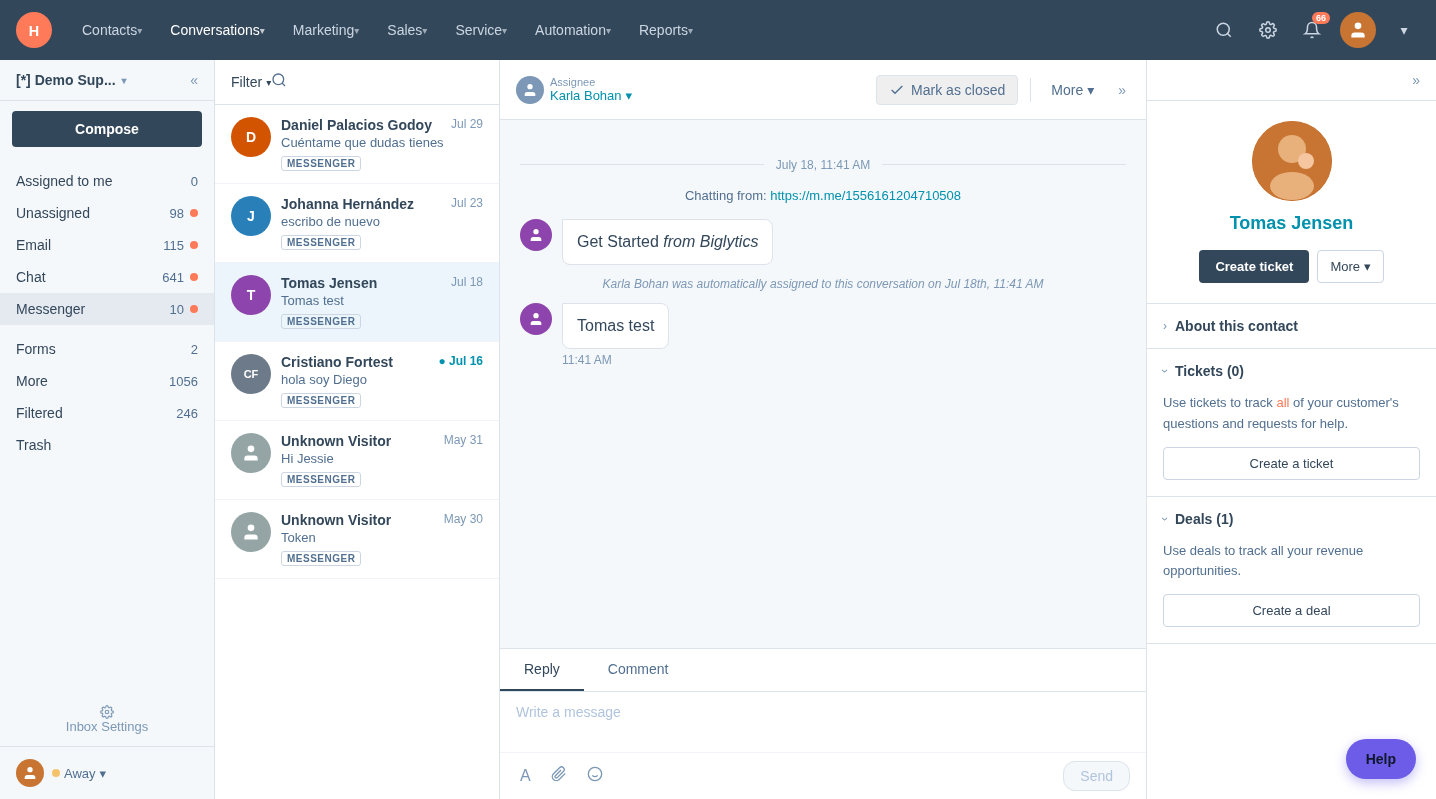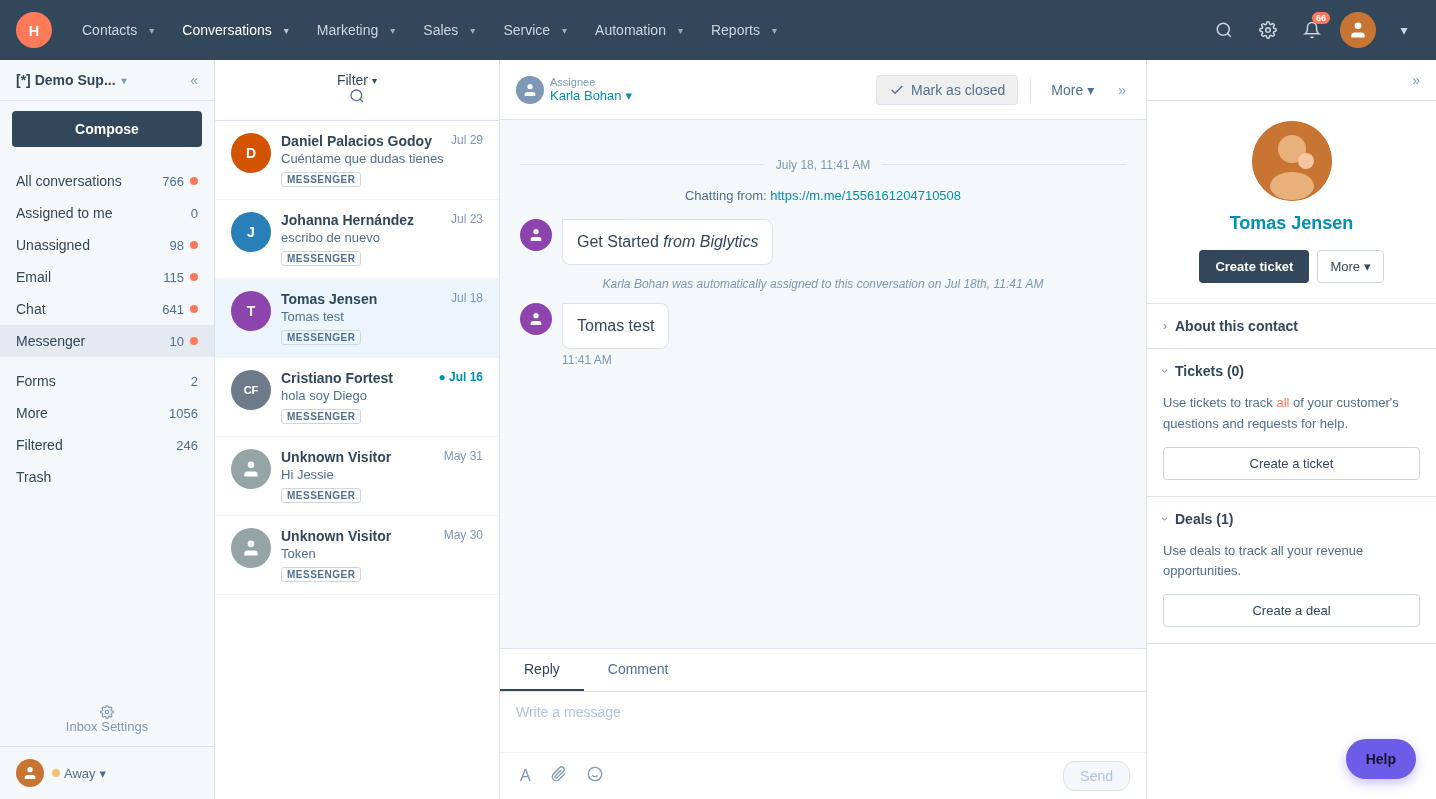--- a/index.html
+++ b/index.html
@@ -3,21 +3,21 @@
   <meta charset="utf-8">
   <style>
     * { box-sizing: border-box; margin: 0; padding: 0; }
     body { font-family: -apple-system, BlinkMacSystemFont, 'Segoe UI', sans-serif; font-size: 14px; background: #f5f8fa; display: flex; flex-direction: column; height: 799px; overflow: hidden; }
 
     
     .top-nav { background: #33475b; height: 60px; display: flex; align-items: center; padding: 0 16px; gap: 0; flex-shrink: 0; }
     .nav-logo { width: 36px; height: 36px; margin-right: 16px; flex-shrink: 0; }
     .nav-logo svg { width: 36px; height: 36px; }
     .nav-items { display: flex; align-items: center; gap: 0; flex: 1; }
-    .nav-item { color: #cbd6e2; font-size: 14px; padding: 0 14px; height: 42px; display: flex; align-items: center; gap: 12px; cursor: pointer; white-space: nowrap; }
+    .nav-item { color: #cbd6e2; font-size: 14px; padding: 0 14px; height: 42px; display: flex; align-items: center; gap: 0; cursor: pointer; white-space: nowrap; }
     .nav-item .chevron { font-size: 10px; opacity: 0.7; }
     .nav-right { display: flex; align-items: center; gap: 12px; margin-left: auto; }
     .nav-icon-btn { color: #cbd6e2; cursor: pointer; width: 32px; height: 32px; display: flex; align-items: center; justify-content: center; border-radius: 4px; position: relative; }
     .notification-badge { position: absolute; top: -2px; right: -2px; background: #ff7a59; color: white; font-size: 9px; font-weight: bold; border-radius: 10px; padding: 1px 4px; }
     .avatar-btn { width: 36px; height: 36px; border-radius: 50%; background: #c87533; cursor: pointer; overflow: hidden; display: flex; align-items: center; justify-content: center; color: white; font-size: 14px; font-weight: bold; }
 
     
     .main-layout { display: flex; flex: 1; overflow: hidden; }
 
     
@@ -35,21 +35,21 @@
     .sidebar-nav-count span { font-size: 13px; color: #516f90; }
     .sidebar-nav-dot { width: 8px; height: 8px; border-radius: 50%; background: #ff7a59; }
     .sidebar-footer { padding: 12px 16px; border-top: 1px solid #dde3eb; display: flex; align-items: center; gap: 8px; }
     .sidebar-footer-avatar { width: 28px; height: 28px; border-radius: 50%; background: #c87533; overflow: hidden; display: flex; align-items: center; justify-content: center; }
     .sidebar-footer-status { display: flex; align-items: center; gap: 4px; cursor: pointer; color: #516f90; font-size: 13px; }
     .status-dot { width: 8px; height: 8px; border-radius: 50%; background: #f5c26b; }
     .inbox-settings-row { display: flex; align-items: center; padding: 8px 16px; cursor: pointer; color: #7c98b6; font-size: 13px; flex-direction: column; }
 
     
     .conv-list { width: 285px; background: white; border-right: 1px solid #dde3eb; display: flex; flex-direction: column; flex-shrink: 0; }
-    .conv-list-header { padding: 12px 16px; display: flex; align-items: center; justify-content: space-between; border-bottom: 1px solid #dde3eb; flex-direction: column; }
+    .conv-list-header { padding: 12px 16px; display: flex; align-items: center; justify-content: flex-start; border-bottom: 1px solid #dde3eb; }
     .filter-btn { display: flex; align-items: center; gap: 4px; color: #33475b; font-size: 14px; font-weight: 500; cursor: pointer; }
     .filter-btn .chevron { font-size: 10px; }
     .search-btn { color: #516f90; cursor: pointer; font-size: 16px; }
     .conv-items { flex: 1; overflow-y: auto; }
     .conv-item { padding: 12px 16px; border-bottom: 1px solid #f0f4f8; cursor: pointer; display: flex; gap: 10px; }
     .conv-item.active { background: #ebf5fb; }
     .conv-avatar { width: 40px; height: 40px; border-radius: 50%; flex-shrink: 0; overflow: hidden; display: flex; align-items: center; justify-content: center; font-size: 14px; font-weight: bold; color: white; }
     .conv-content { flex: 1; min-width: 0; }
     .conv-top { display: flex; justify-content: space-between; align-items: flex-start; margin-bottom: 2px; }
     .conv-name { font-size: 14px; font-weight: 600; color: #33475b; white-space: nowrap; overflow: hidden; text-overflow: ellipsis; }
@@ -209,27 +209,20 @@
     <div class="sidebar-header">
       <div class="sidebar-title">
         <span>[*] Demo Sup...</span>
         <span class="dropdown-arrow">▾</span>
       </div>
       <div class="sidebar-collapse-btn">«</div>
     </div>
     <button class="compose-btn">Compose</button>
     <nav class="sidebar-nav">
       <div class="sidebar-nav-item">
-        <span class="sidebar-nav-label">All conversations</span>
-        <div class="sidebar-nav-count">
-          <span>766</span>
-          <div class="sidebar-nav-dot"></div>
-        </div>
-      </div>
-      <div class="sidebar-nav-item">
         <span class="sidebar-nav-label">Assigned to me</span>
         <div class="sidebar-nav-count">
           <span>0</span>
         </div>
       </div>
       <div class="sidebar-nav-item">
         <span class="sidebar-nav-label">Unassigned</span>
         <div class="sidebar-nav-count">
           <span>98</span>
           <div class="sidebar-nav-dot"></div>

